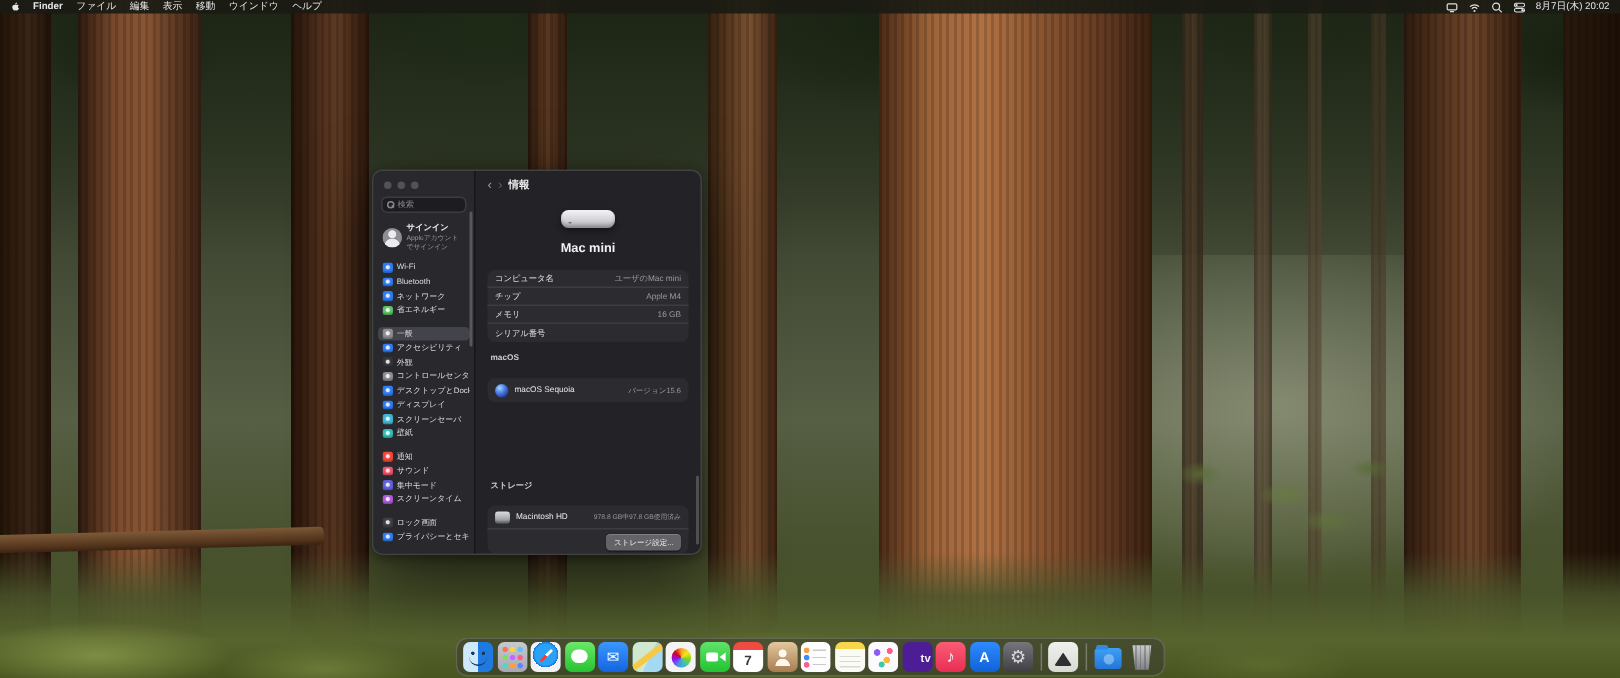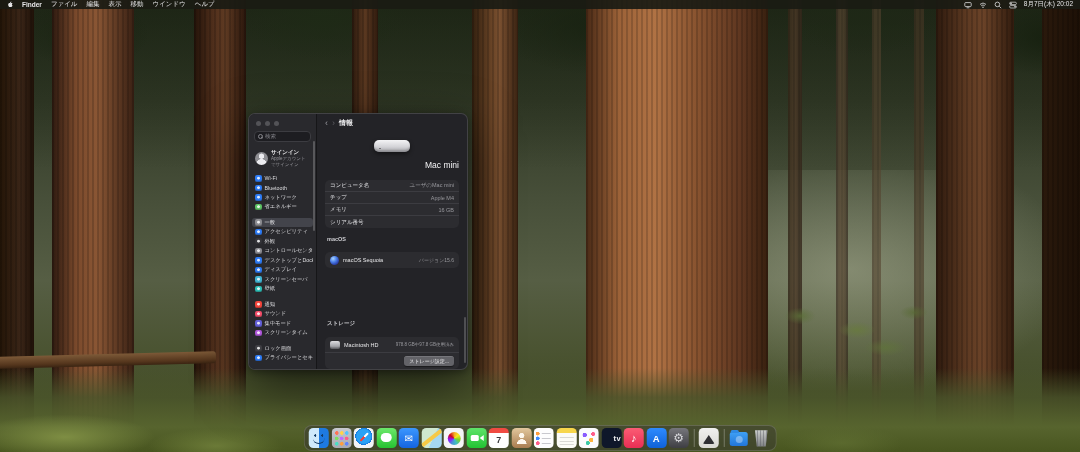--- a/index.html
+++ b/index.html
@@ -91,21 +91,21 @@
   .content { flex:1; position:relative; padding:4px 8px 0 8px; display:flex; flex-direction:column; }
   .navrow { display:flex; align-items:center; gap:4px; height:12px; }
   .chev { font-size:9px; line-height:9px; color:#9a9aa0; }
   .chev.dim { color:#5c5c62; }
   .nav-title { font-size:7px; font-weight:bold; color:#ececee; }
   .macmini-img { width:36px; height:20px; border-radius:5px; margin:12px auto 0 auto; position:relative;
     background:linear-gradient(180deg,#f4f4f6,#d4d4d8 55%,#a9a9ae);
     box-shadow:inset 0 -2px 2px rgba(0,0,0,.18), 0 2px 4px rgba(0,0,0,.45); }
   .macmini-img::after { content:""; position:absolute; left:5px; bottom:3px; width:1.5px; height:1.5px;
     border-radius:50%; background:#6a6a6e; }
-  .device-name { text-align:right; font-size:8.5px; font-weight:normal; margin-top:8px; color:#f2f2f4; }
+  .device-name { text-align:center; font-size:8.5px; font-weight:bold; margin-top:8px; color:#f2f2f4; }
   .card { background:#2c2c30; border-radius:5px; margin-top:10px; }
   .irow { display:flex; justify-content:space-between; align-items:center; height:12px; padding:0 5px;
     border-bottom:0.5px solid #3c3c41; }
   .irow:last-child { border-bottom:none; }
   .ilabel { font-size:5.5px; color:#e4e4e7; white-space:nowrap; }
   .ivalue { font-size:5.5px; color:#98989d; white-space:nowrap; }
   .sec-header { font-size:5.5px; font-weight:bold; color:#cfcfd3; margin:8px 0 0 2px; }
   .sec-header.gap { margin-top:52px; }
   .mrow { display:flex; align-items:center; gap:4px; height:16px; padding:0 5px; }
   .sequoia-ico { width:9px; height:9px; border-radius:50%; flex:none;
@@ -179,21 +179,21 @@
     background:repeating-linear-gradient(180deg,#c9c9ce 0 1px, transparent 1px 4.8px); }
   .di-notes { background:linear-gradient(180deg,#f7d64b 0 5px, #fbfbf6 5px); }
   .di-notes .nlines { position:absolute; left:3px; right:3px; top:9px; height:8px;
     background:repeating-linear-gradient(180deg,#d9d9d4 0 1px, transparent 1px 3.6px); }
   .di-freeform { background:
       radial-gradient(circle at 30% 35%, #8a5cff 2px, transparent 2.4px),
       radial-gradient(circle at 62% 60%, #ffb43e 2px, transparent 2.4px),
       radial-gradient(circle at 45% 75%, #3ec9a7 1.8px, transparent 2.2px),
       radial-gradient(circle at 72% 30%, #ff5e8a 1.8px, transparent 2.2px),
       #fbfbfd; }
-  .di-tv { background:#0f172a; color:#f4f4f6; font-size:7.5px; font-weight:bold; letter-spacing:.3px;padding-left:12px; }
+  .di-tv { background:#4c1d95; color:#f4f4f6; font-size:7.5px; font-weight:bold; letter-spacing:.3px;padding-left:12px; }
   .di-music { background:linear-gradient(180deg,#fb5c74,#e82e54); color:#fff; font-size:11px; }
   .di-appstore { background:linear-gradient(180deg,#2e8bff,#0f62d8); color:#fff; font-size:9.5px; font-weight:bold; }
   .di-settings { background:linear-gradient(180deg,#76767c,#3e3e43); color:#d8d8dc; font-size:12px; }
   .di-app { background:linear-gradient(180deg,#f0f0ee,#d9d9d4); }
   .di-app .wedge { width:0; height:0; border-left:6px solid transparent; border-right:6px solid transparent;
     border-bottom:9px solid #2f2f33; margin-top:3px; border-radius:2px; }
   .di-folder { background:transparent; }
   .di-folder .fbody { position:absolute; left:1px; right:1px; top:4px; bottom:2px; border-radius:2.5px;
     background:linear-gradient(180deg,#3fa0f5,#2276d8); }
   .di-folder .fbody::before { content:""; position:absolute; left:1px; top:-2.5px; width:8px; height:3.5px;

